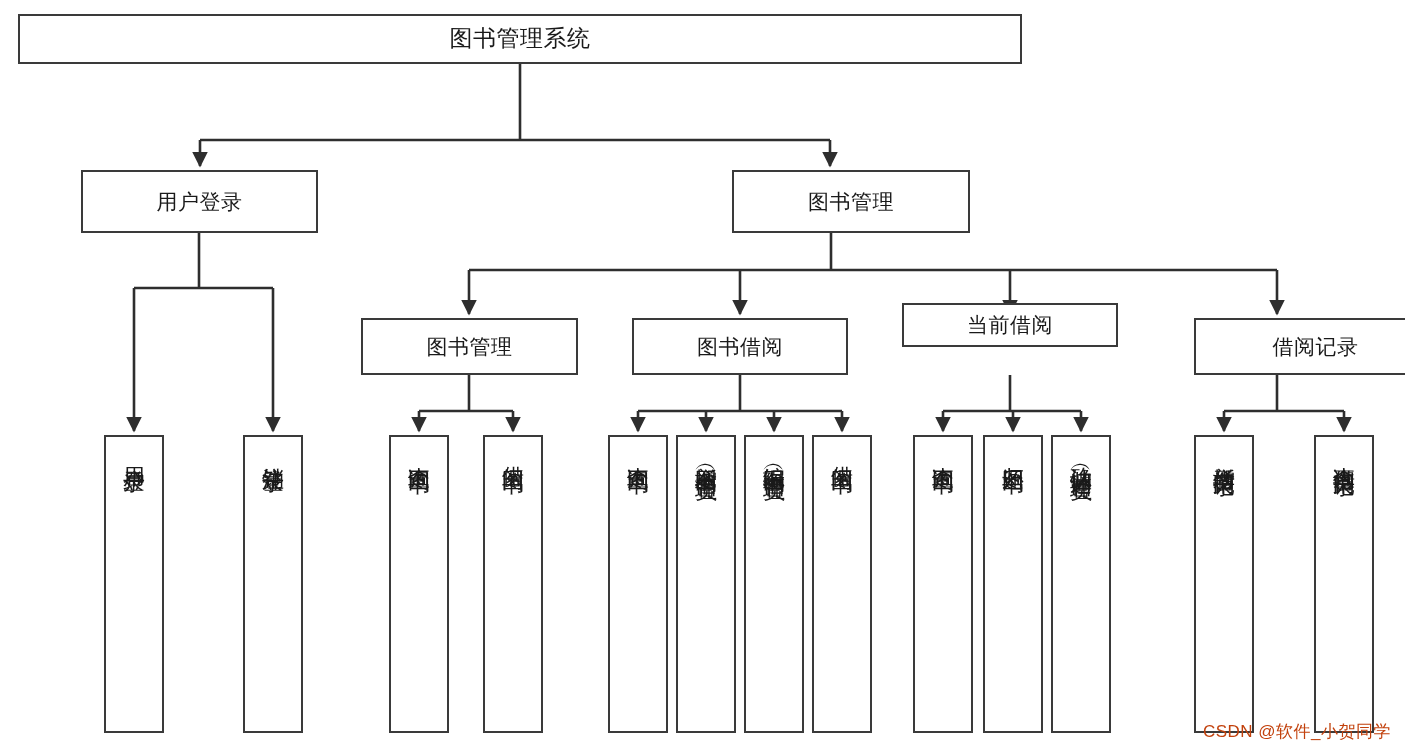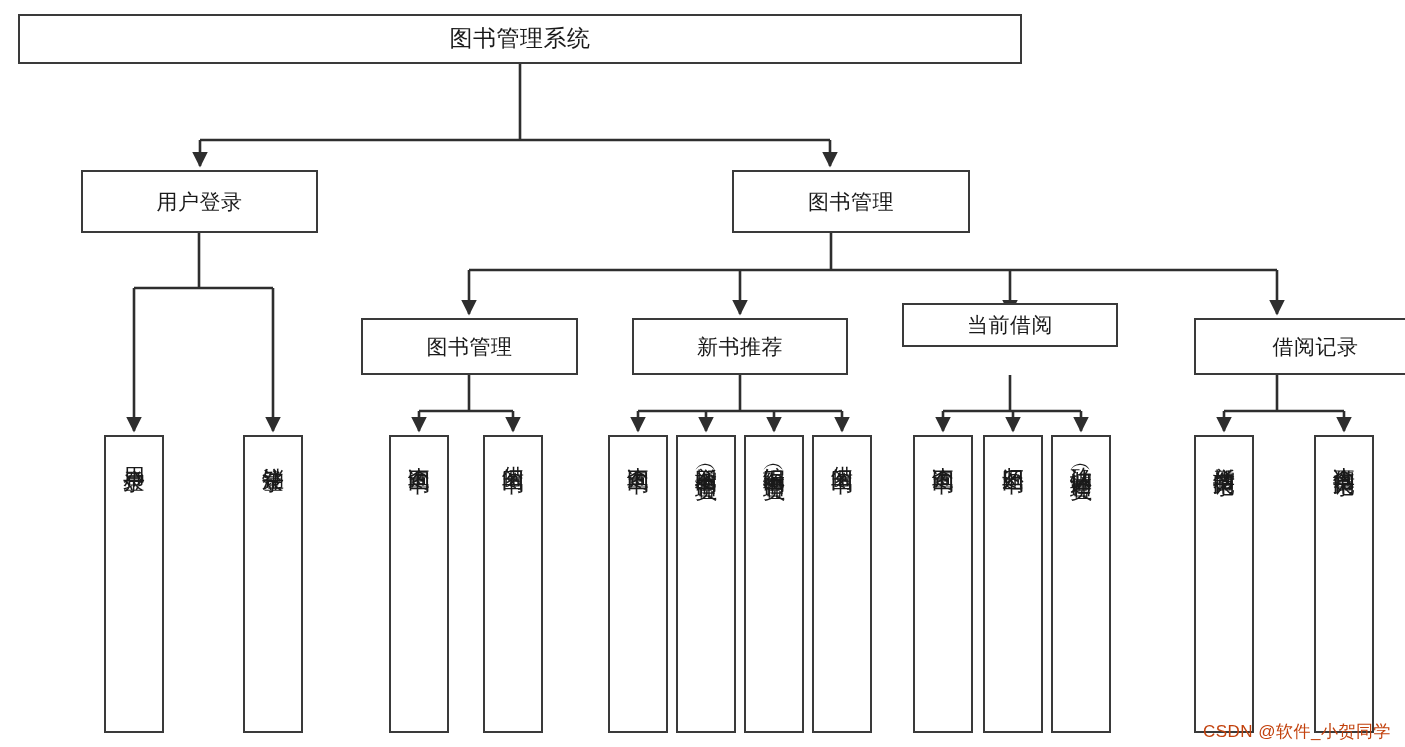--- a/index.html
+++ b/index.html
@@ -137,21 +137,21 @@
     <span class="label">用户登录</span>
   </div>
   <div class="node level2" style="left:712px; top:170px; width:238px; height:63px;margin-left:20px;">
     <span class="label">图书管理</span>
   </div>
 
   <div class="node level3" style="left:361px; top:318px; width:217px; height:57px;">
     <span class="label">图书管理</span>
   </div>
   <div class="node level3" style="left:632px; top:318px; width:216px; height:57px;">
-    <span class="label">新书推荐</span>
+    <span class="label">图书借阅</span>
   </div>
   <div class="node level3" style="left:902px; top:303px; width:216px; height:44px;">
     <span class="label">当前借阅</span>
   </div>
   <div class="node level3" style="left:1170px; top:318px; width:243px; height:57px;margin-left:24px;">
     <span class="label">借阅记录</span>
   </div>
 
   <div class="node leaf" style="left:104px; top:435px; width:60px; height:298px;">
     <span class="label">用户登录</span>

